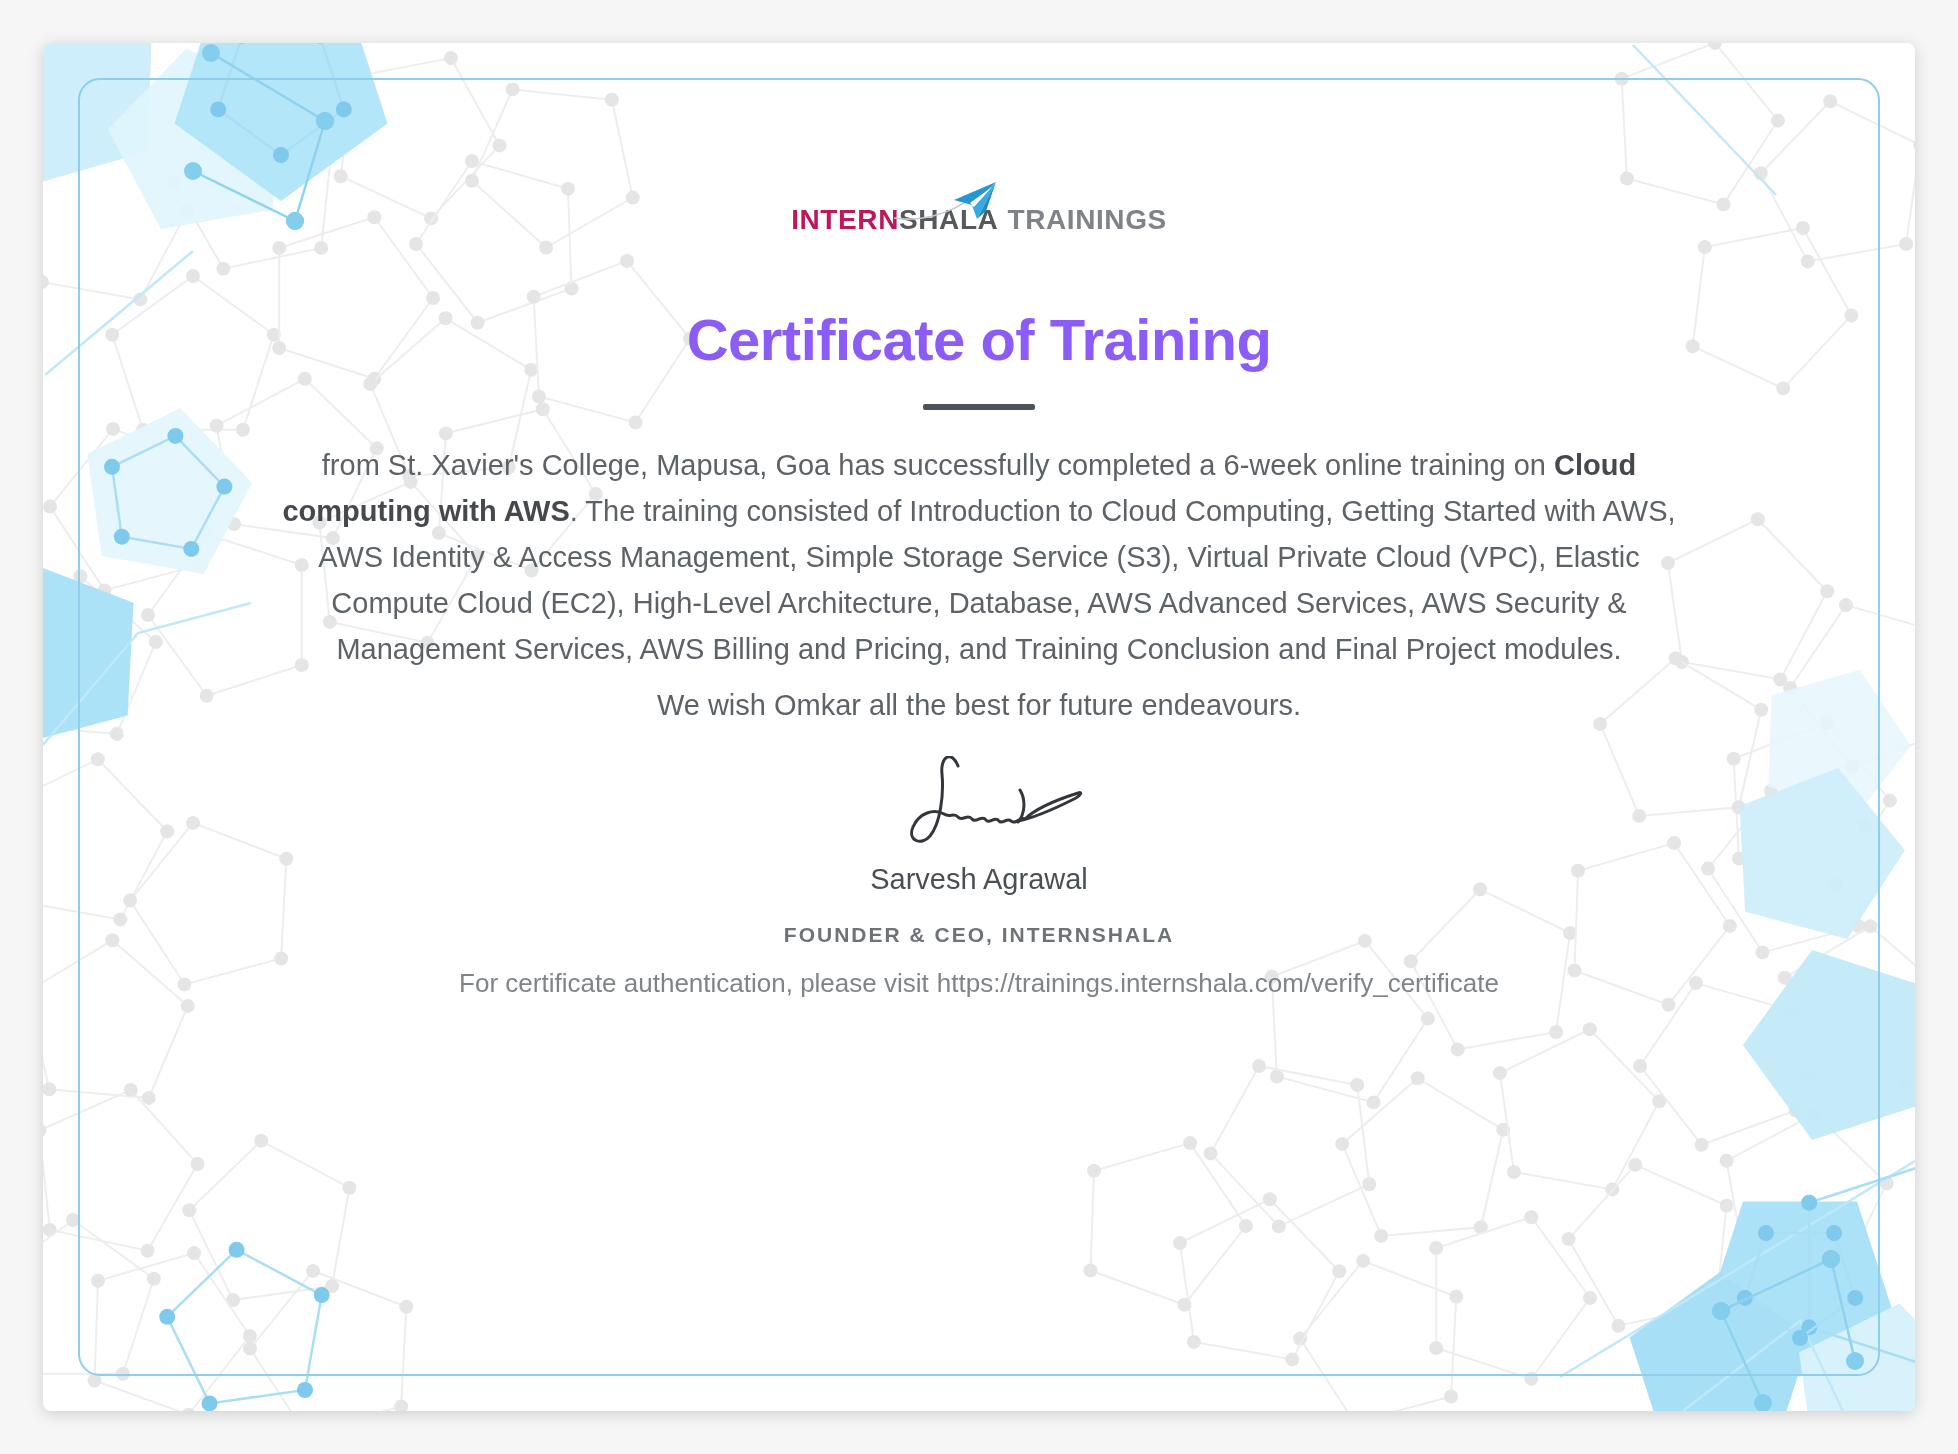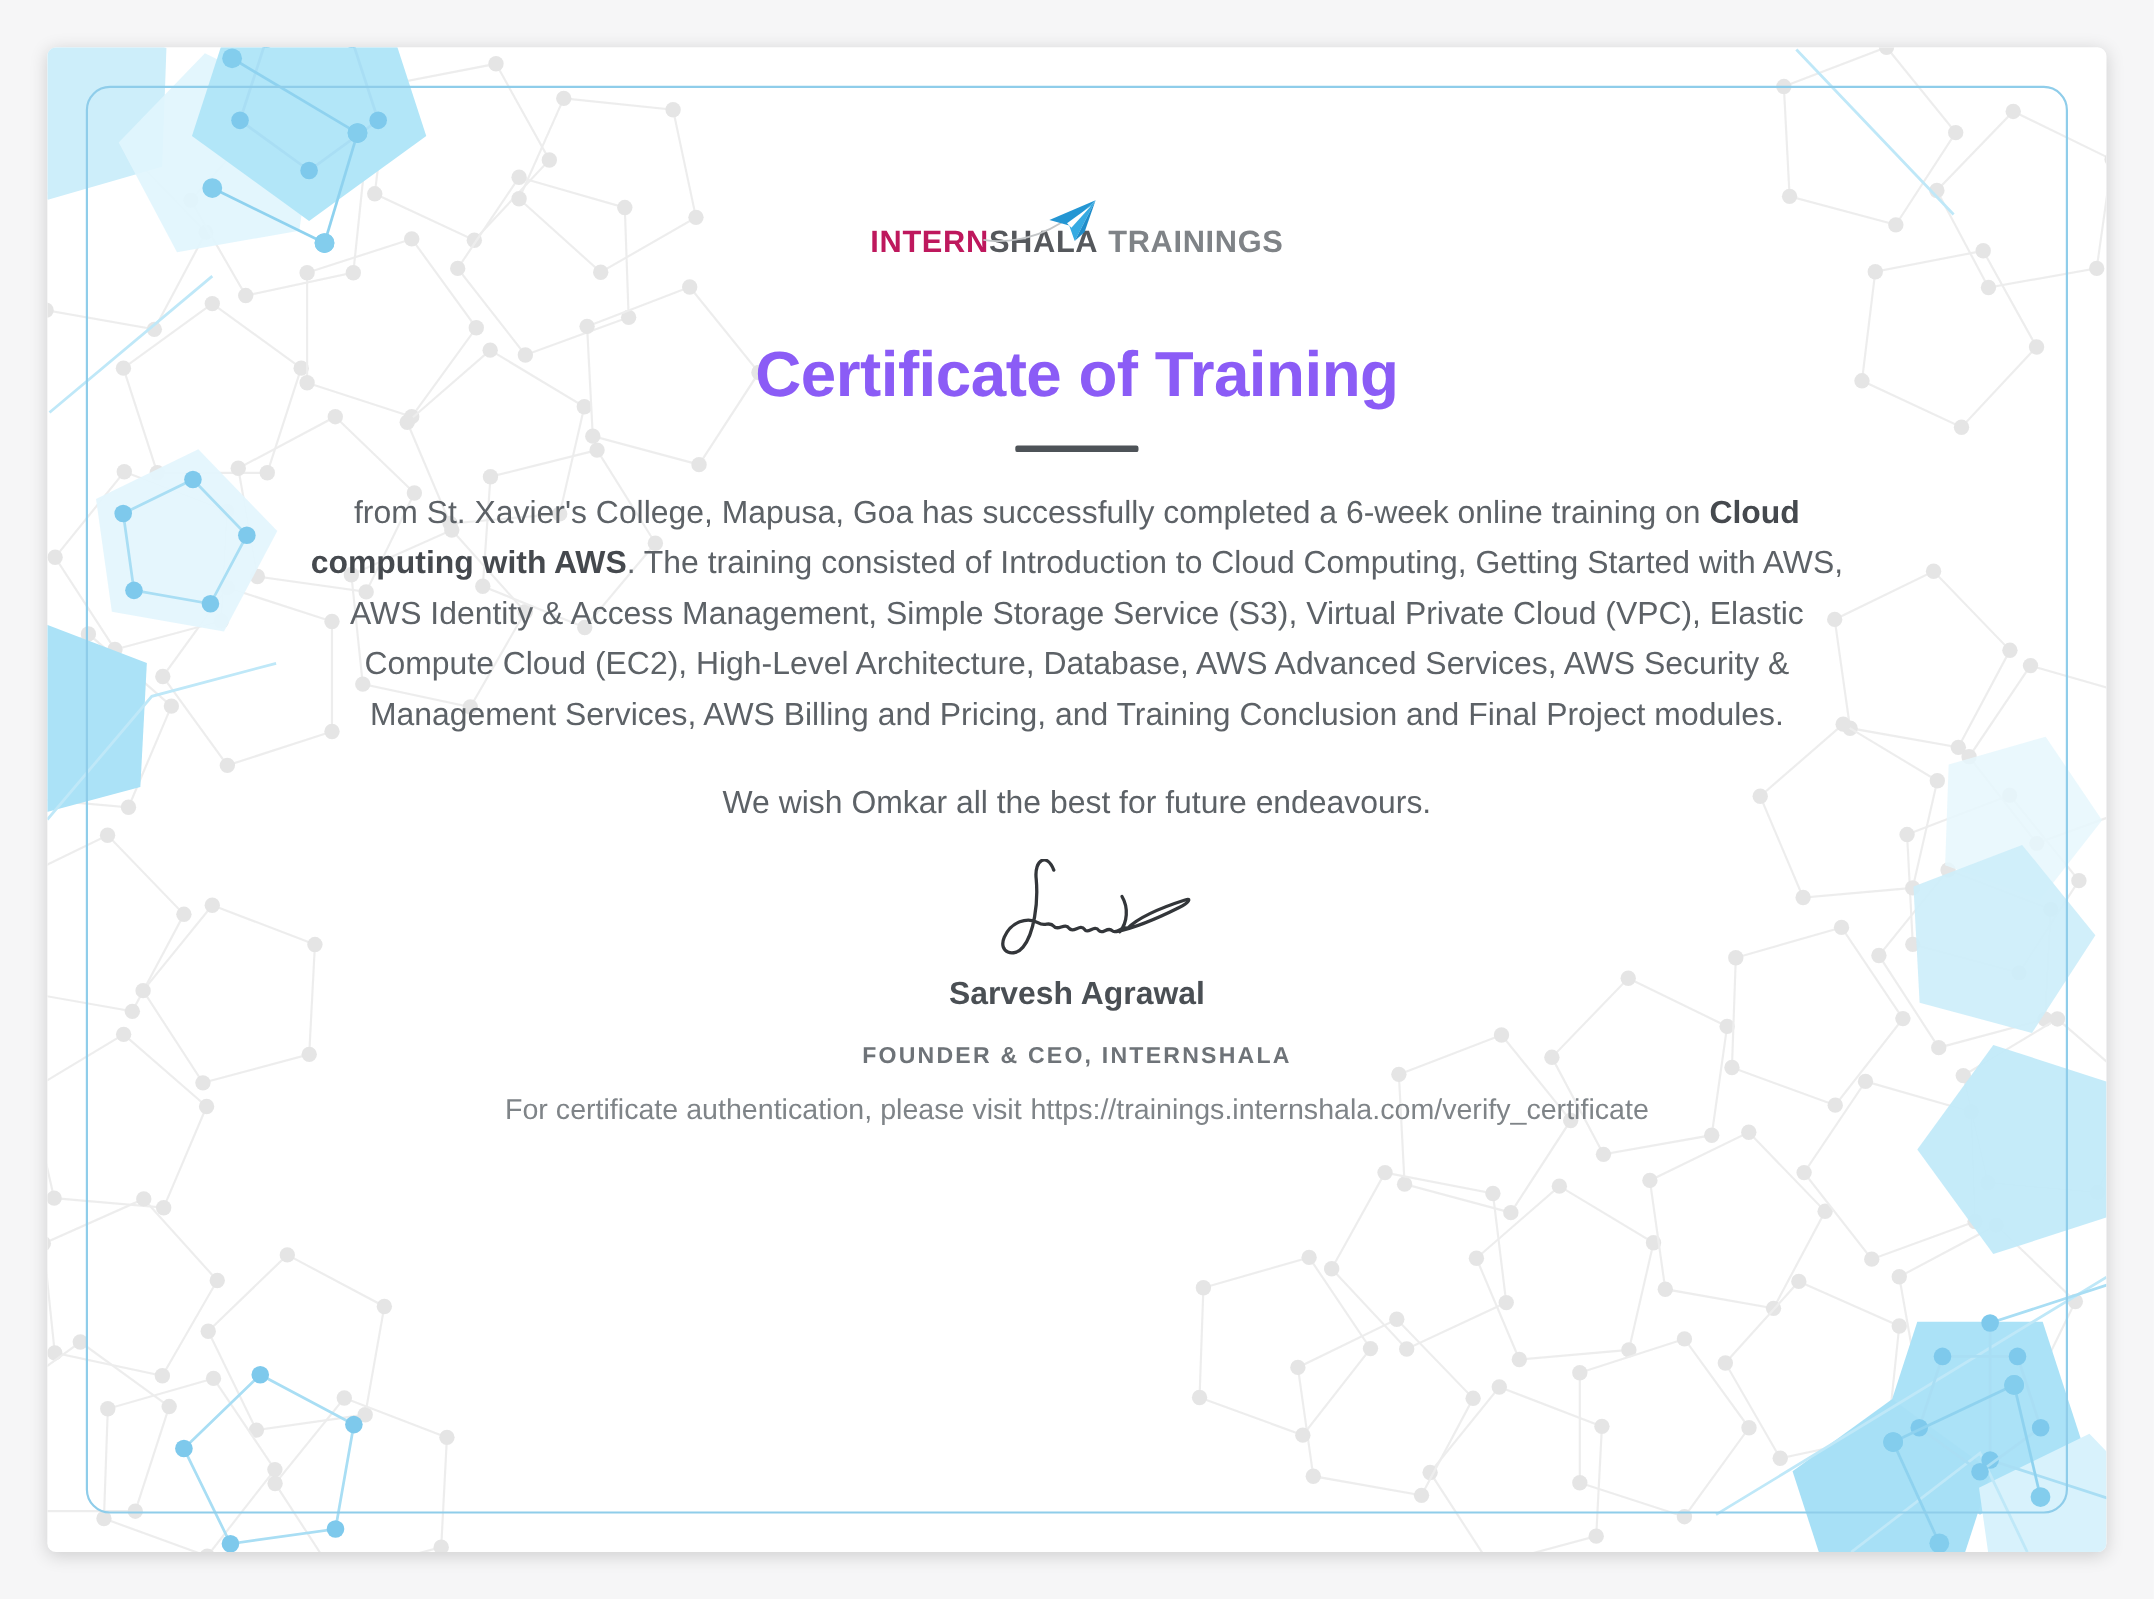--- a/index.html
+++ b/index.html
@@ -34,23 +34,23 @@
   .title{
     margin-top:65px;font-size:58px;line-height:67px;font-weight:800;
     color:#8b5cf6;letter-spacing:-.5px;
   }
   .rule{margin-top:31px;width:112px;height:6px;background:#4e5358;border-radius:2px;}
   .name{margin-top:80px;font-size:44px;line-height:50px;font-weight:700;color:#3f444a;}
   .body-text{
     margin-top:32px;width:1420px;font-size:29px;line-height:46px;color:#5d6267;
   }
   .body-text .b{font-weight:700;color:#45494e;}
-  .wish{margin-top:40px;font-size:29px;line-height:34px;color:#5d6267;}
+  .wish{margin-top:16px;font-size:29px;line-height:34px;color:#5d6267;}
   .sig-svg{margin-top:34px;width:215px;height:95px;}
-  .sig-name{margin-top:10px;font-size:29px;line-height:36px;font-weight:700;color:#4a4f54;}
+  .sig-name{margin-top:10px;font-size:29px;line-height:36px;font-weight:400;color:#4a4f54;}
   .sig-role{margin-top:24px;font-size:21px;line-height:28px;font-weight:600;color:#6e7378;letter-spacing:2px;}
   .footer-row{
     margin-top:128px;width:920px;display:flex;justify-content:space-between;
     font-size:26px;line-height:32px;color:#7f8488;
   }
   .auth{margin-top:18px;font-size:26px;line-height:32px;color:#7f8488;}
   .auth .url{margin-left:8px;margin-top:12px;}
 </style>
 </head>
 <body>

